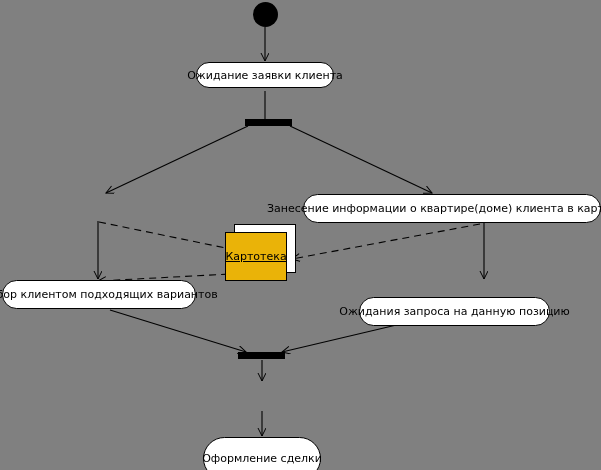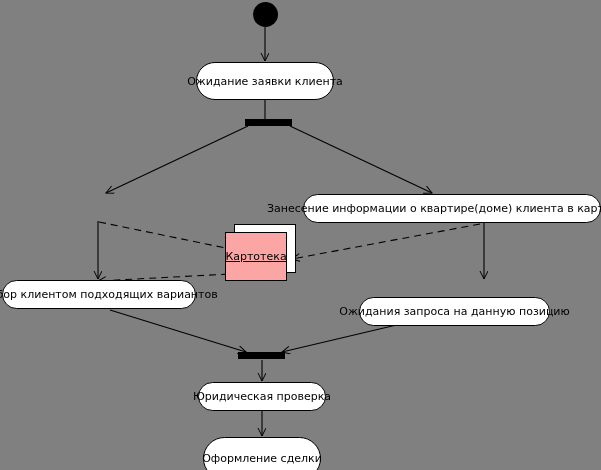--- a/index.html
+++ b/index.html
@@ -52,21 +52,21 @@
   }
   .obj-back {
     position: absolute;
     background: #ffffff;
     border: 1px solid #000000;
     box-sizing: border-box;
     z-index: 2;
   }
   .obj-front {
     position: absolute;
-    background: #fca5a5;
+    background: #eab308;
     border: 1px solid #000000;
     box-sizing: border-box;
     display: flex;
     align-items: center;
     justify-content: center;
     z-index: 4;
   }
   .obj-label {
     font-size: 11px;
     color: #000000;
@@ -116,21 +116,21 @@
       <line x1="288" y1="271" x2="98" y2="281" marker-end="url(#ah)"></line>
 
       <line x1="480" y1="224" x2="292" y2="259" marker-end="url(#ah)"></line>
     </g>
   </svg>
 
   <div class="start-node" style="left:253px; top:2px; width:25px; height:25px;"></div>
 
   <div class="bar" style="left:245px; top:119px; width:47px; height:7px;"></div>
 
-  <div class="node" style="left:196px; top:62px; width:138px; height:38px;">
+  <div class="node" style="left:196px; top:62px; width:138px; height:26px;">
     <span>Ожидание заявки клиента</span>
   </div>
 
 
   <div class="node" style="left:303px; top:194px; width:298px; height:29px;">
     <span>Занесение информации о квартире(доме) клиента в картотеку</span>
   </div>
 
   <div class="obj-back" style="left:234px; top:224px; width:62px; height:49px;"></div>
   <div class="obj-front" style="left:225px; top:232px; width:62px; height:49px;">
@@ -140,21 +140,18 @@
   <div class="node" style="left:2px; top:280px; width:194px; height:29px;">
     <span>Выбор клиентом подходящих вариантов</span>
   </div>
 
   <div class="node" style="left:359px; top:297px; width:191px; height:29px;">
     <span>Ожидания запроса на данную позицию</span>
   </div>
 
   <div class="bar" style="left:238px; top:352px; width:47px; height:7px;"></div>
 
-  <div class="node" style="left:198px; top:382px; width:128px; height:29px;">
-    <span>Юридическая проверка</span>
-  </div>
 
   <div class="node" style="left:203px; top:437px; width:118px; height:43px;">
     <span>Оформление сделки</span>
   </div>
 
 </div>
 
 </body></html>

